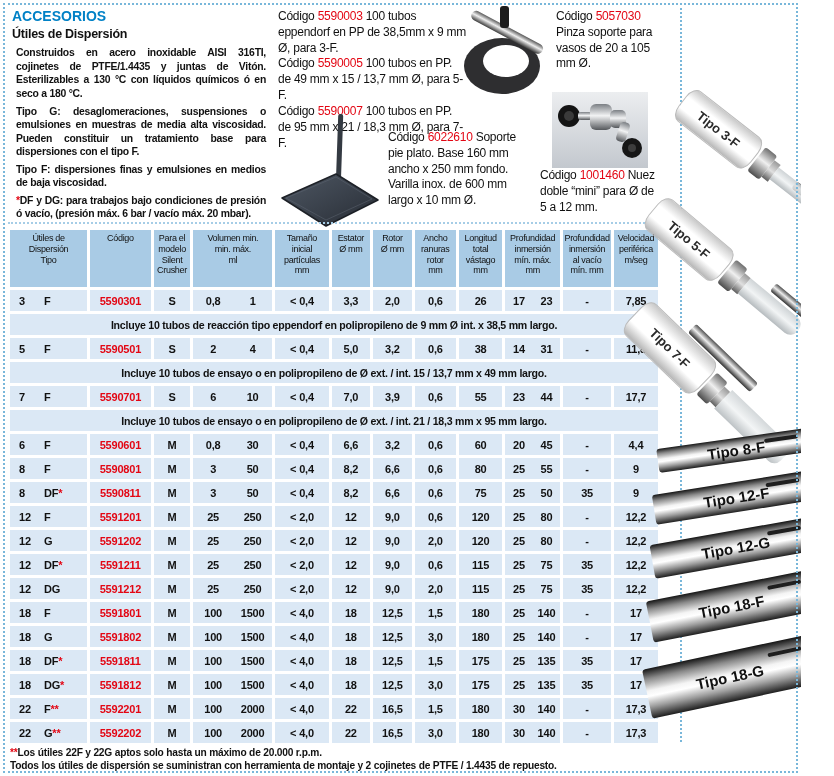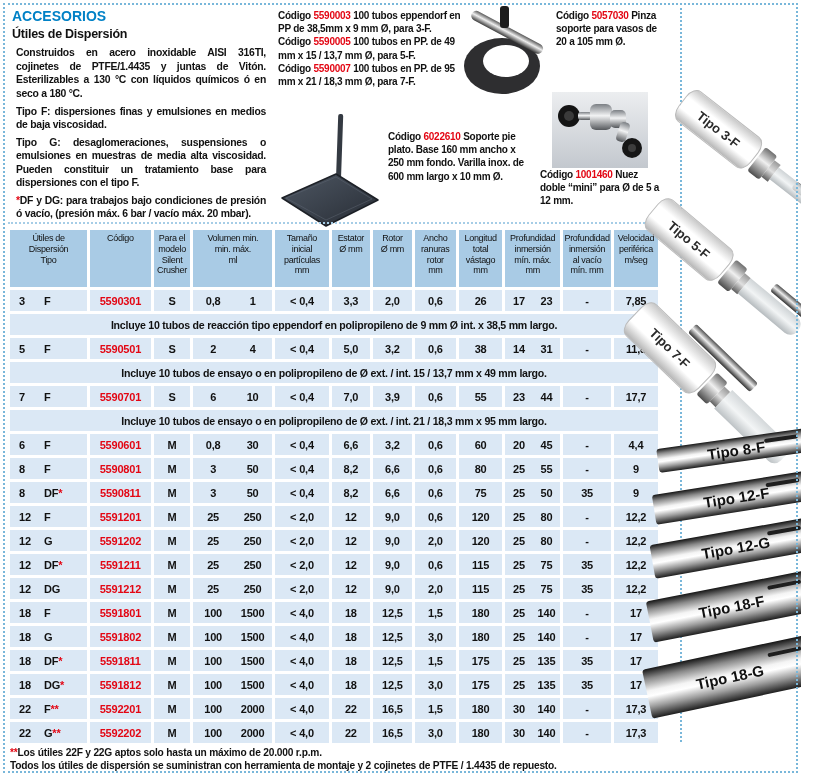--- a/index.html
+++ b/index.html
@@ -9,21 +9,21 @@
   .red{color:#e30613;}
 
   
   .intro{position:absolute;left:12px;top:7px;width:258px;font-size:10.4px;font-weight:700;
          line-height:1.3;letter-spacing:-0.25px;text-align:justify;}
   .intro .title{color:#0081c6;font-size:14px;letter-spacing:0;margin:0 0 1px 0;text-align:left;}
   .intro .subtitle{font-size:12.5px;margin:0 0 1px 0;text-align:left;}
   .intro p{margin:4px;}
 
   
-  .codeblock{position:absolute;font-size:10px;font-weight:700;line-height:1.32;letter-spacing:-0.25px;}
+  .codeblock{position:absolute;font-size:12px;font-weight:400;line-height:1.32;letter-spacing:-0.25px;}
   .codes-tubes{left:278px;top:9px;width:188px;}
   .codes-tubes p{margin:0;}
   .codes-pinza{left:556px;top:9px;width:104px;}
   .codes-soporte{left:388px;top:130px;width:138px;}
   .codes-nuez{left:540px;top:168px;width:122px;}
 
   
   .photo{position:absolute;}
   .pinza-svg{left:460px;top:6px;}
   .stand-svg{left:274px;top:110px;}
@@ -94,22 +94,22 @@
 </head>
 <body>
 
 <div id="page">
   <div class="page-border"></div>
 
   <div class="intro">
     <p class="title">ACCESORIOS</p>
     <p class="subtitle">Útiles de Dispersión</p>
     <p><span>Construidos en acero inoxidable AISI 316TI, cojinetes de PTFE/1.4435 y juntas de Vitón. Esterilizables a 130 °C con líquidos químicos ó en seco a 180 °C.</span></p>
+    <p><span>Tipo G:</span><span> desaglomeraciones, suspensiones o emulsiones en muestras de media alta viscosidad. Pueden constituir un tratamiento base para dispersiones con el tipo F.</span></p>
     <p><span>Tipo F:</span><span> dispersiones finas y emulsiones en medios de baja viscosidad.</span></p>
-    <p><span>Tipo G:</span><span> desaglomeraciones, suspensiones o emulsiones en muestras de media alta viscosidad. Pueden constituir un tratamiento base para dispersiones con el tipo F.</span></p>
     <p><span class="red">*</span><span>DF y DG:</span><span> para trabajos bajo condiciones de presión ó vacío, (presión máx. 6 bar / vacío máx. 20 mbar).</span></p>
   </div>
 
   <div class="codeblock codes-tubes">
     <p><span>Código </span><span class="red">5590003</span><span> 100 tubos eppendorf en PP de 38,5mm x 9 mm Ø,  para 3-F.</span></p>
     <p><span>Código </span><span class="red">5590005</span><span> 100 tubos en PP. de 49 mm x 15 / 13,7 mm Ø,  para 5-F.</span></p>
     <p><span>Código </span><span class="red">5590007</span><span> 100 tubos en PP. de 95 mm x  21 / 18,3 mm Ø, para 7-F.</span></p>
   </div>
 
   <div class="codeblock codes-pinza">

